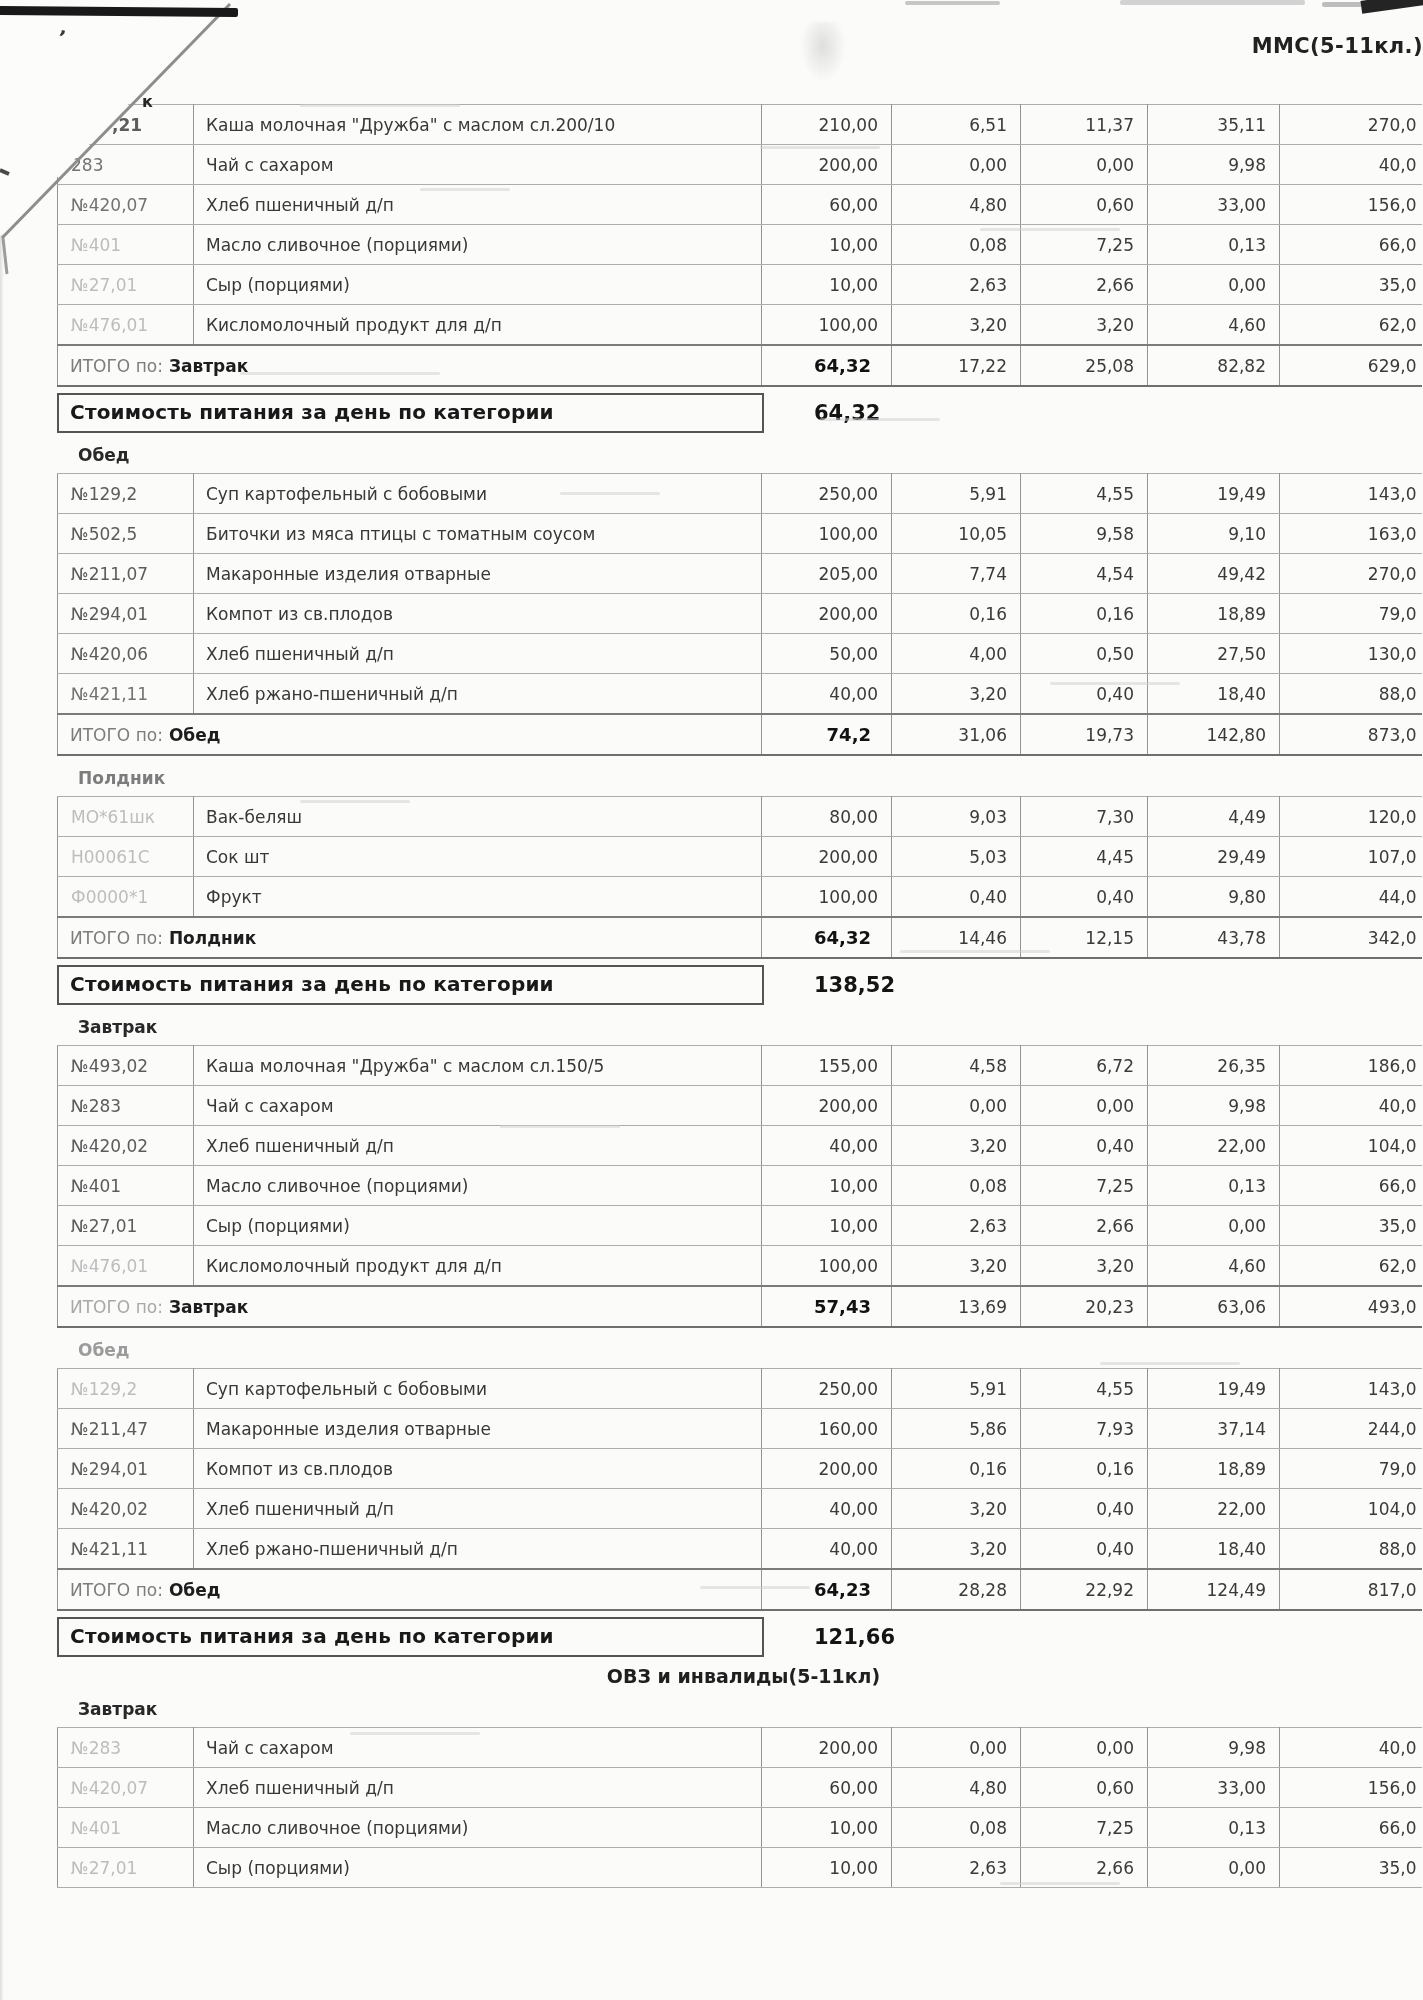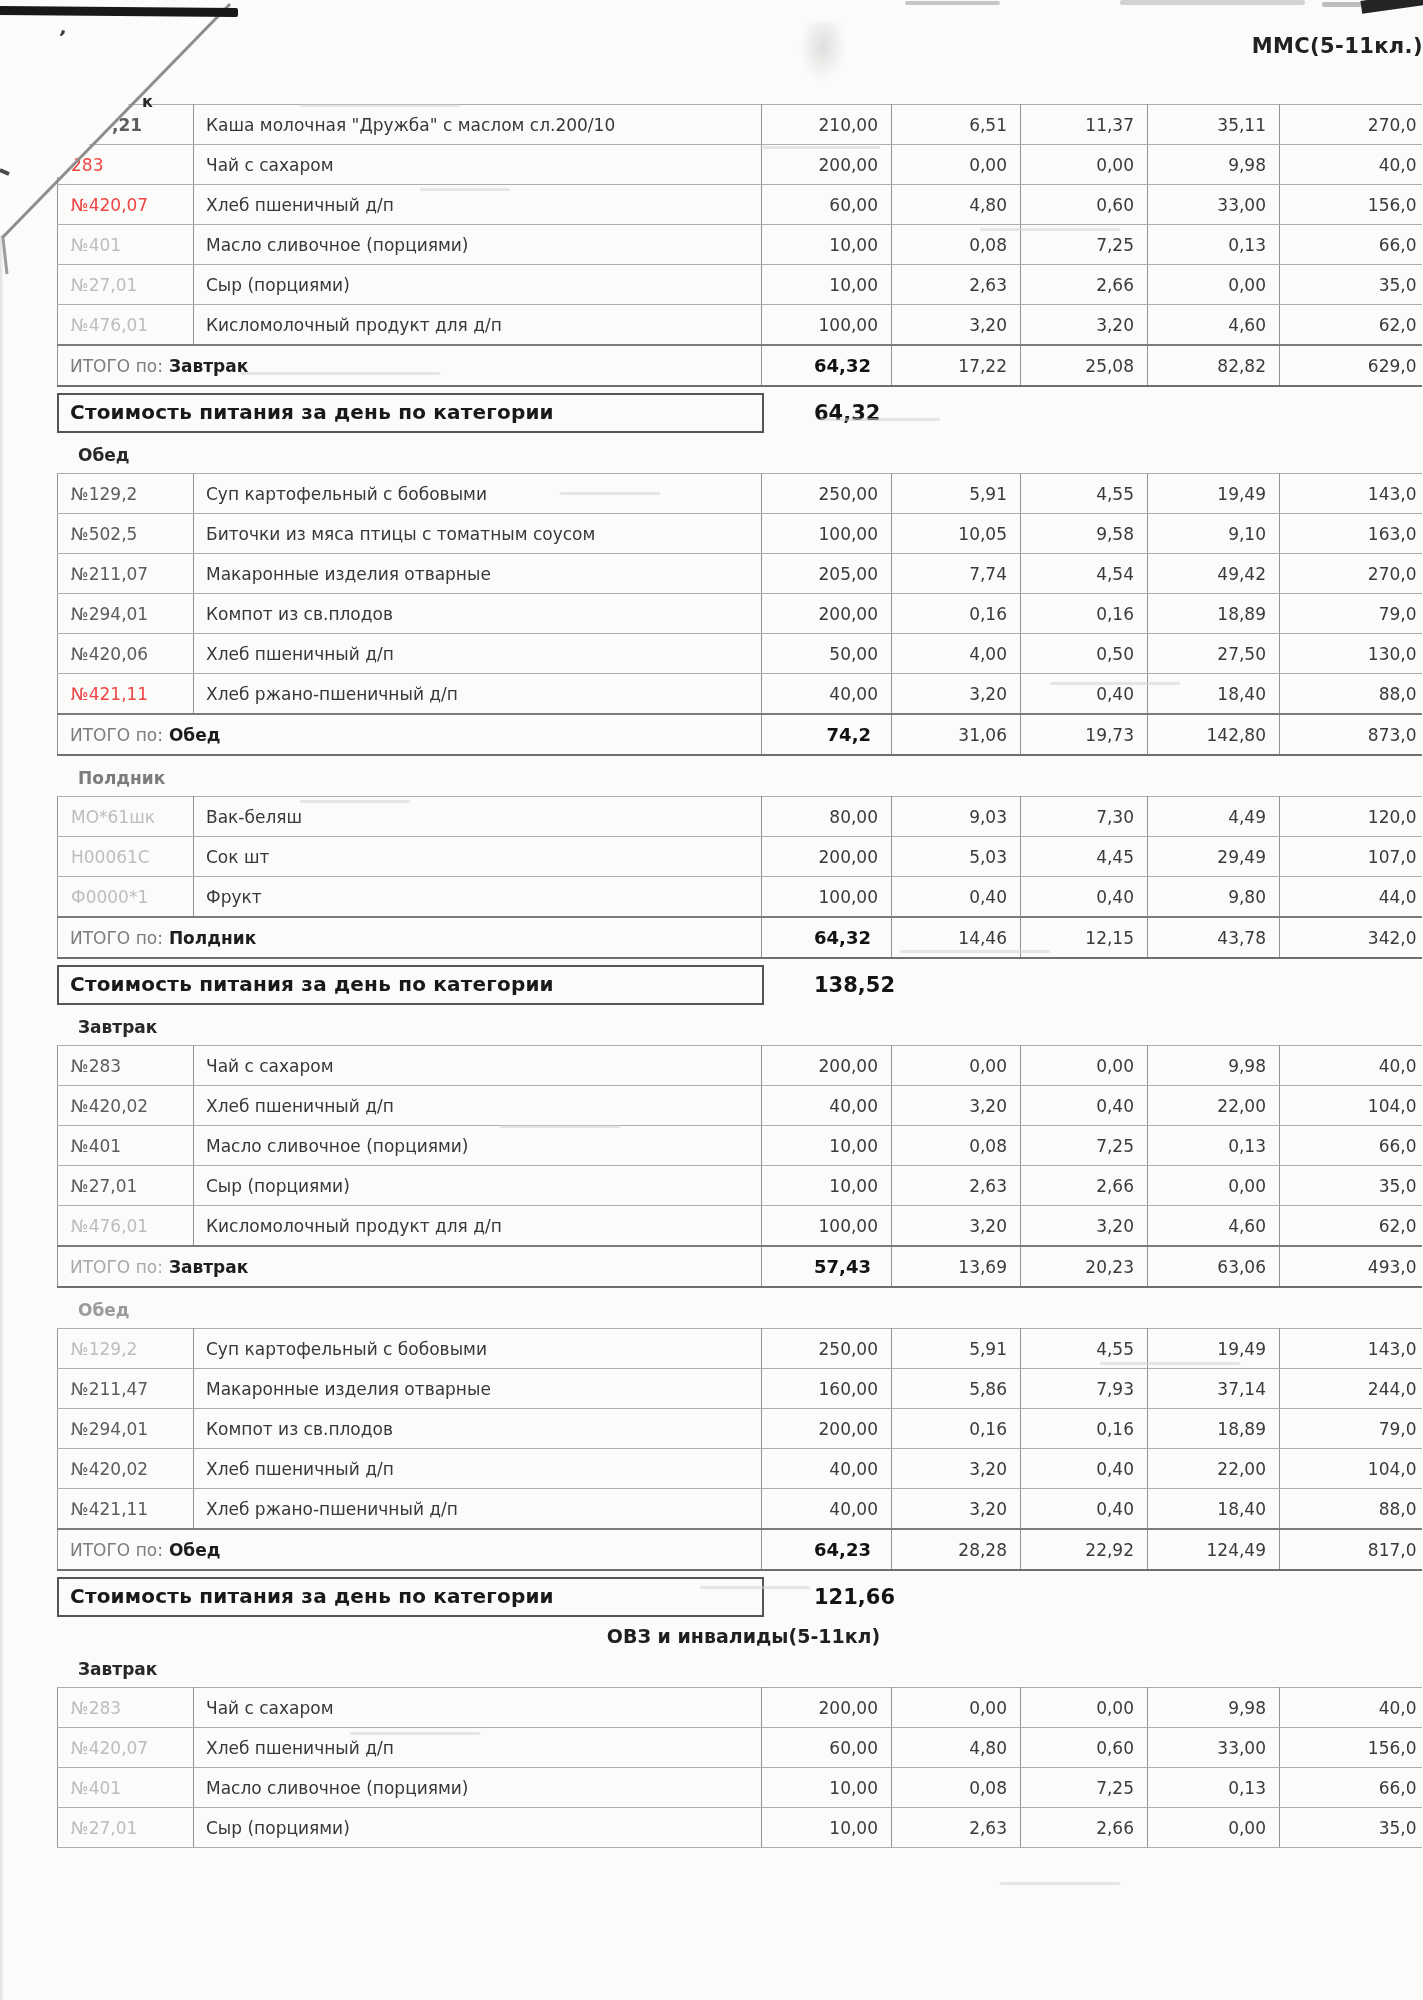--- a/index.html
+++ b/index.html
@@ -83,21 +83,21 @@
   #content > table.menu-table:first-child{margin-top:46px;}
   .menu-table td{
     height:37px;font-size:17px;
     border-top:1px solid #adadad;border-bottom:1px solid #adadad;
     border-left:1px solid #939393;border-right:1px solid #939393;
     white-space:nowrap;overflow:hidden;
   }
   td.code{padding-left:13px;}
   td.code.pad{padding-left:54px;font-weight:bold;}
   .tone-dark{color:#5c5c5c;}
-  .tone-mid{color:#ef4444;}
+  .tone-mid{color:#737373;}
   .tone-faint{color:#bdbdbd;}
   td.dish{padding-left:12px;color:#383838;}
   td.num{text-align:right;padding-right:13px;color:#3a3a3a;}
   td.cal{border-right:none;padding-right:5px;}
   tr.total td{border-top:2px solid #7b7b7b;border-bottom:2px solid #6f6f6f;}
   td.tlabel{padding-left:12px;color:#7d7d7d;}
   td.tlabel .tmeal{color:#1d1d1d;font-weight:bold;margin-left:6px;}
   td.tlabel.tfaint .tprefix{color:#a8a8a8;}
   tr.total td.num{color:#3a3a3a;}
   tr.total td.num.b{font-weight:bold;color:#121212;font-size:18px;padding-right:20px;}
@@ -363,20 +363,29 @@
           <col style="width: 136px;">
           <col style="width: 568px;">
           <col style="width: 130px;">
           <col style="width: 129px;">
           <col style="width: 127px;">
           <col style="width: 132px;">
           <col style="width: 142px;">
         </colgroup>
         <tbody>
           <tr>
+            <td class="code tone-dark">№493,02</td>
+            <td class="dish">Каша молочная "Дружба" с маслом сл.150/5</td>
+            <td class="num">155,00</td>
+            <td class="num">4,58</td>
+            <td class="num">6,72</td>
+            <td class="num">26,35</td>
+            <td class="num cal">186,0</td>
+          </tr>
+          <tr>
             <td class="code tone-dark">№283</td>
             <td class="dish">Чай с сахаром</td>
             <td class="num">200,00</td>
             <td class="num">0,00</td>
             <td class="num">0,00</td>
             <td class="num">9,98</td>
             <td class="num cal">40,0</td>
           </tr>
           <tr>
             <td class="code tone-dark">№420,02</td>

